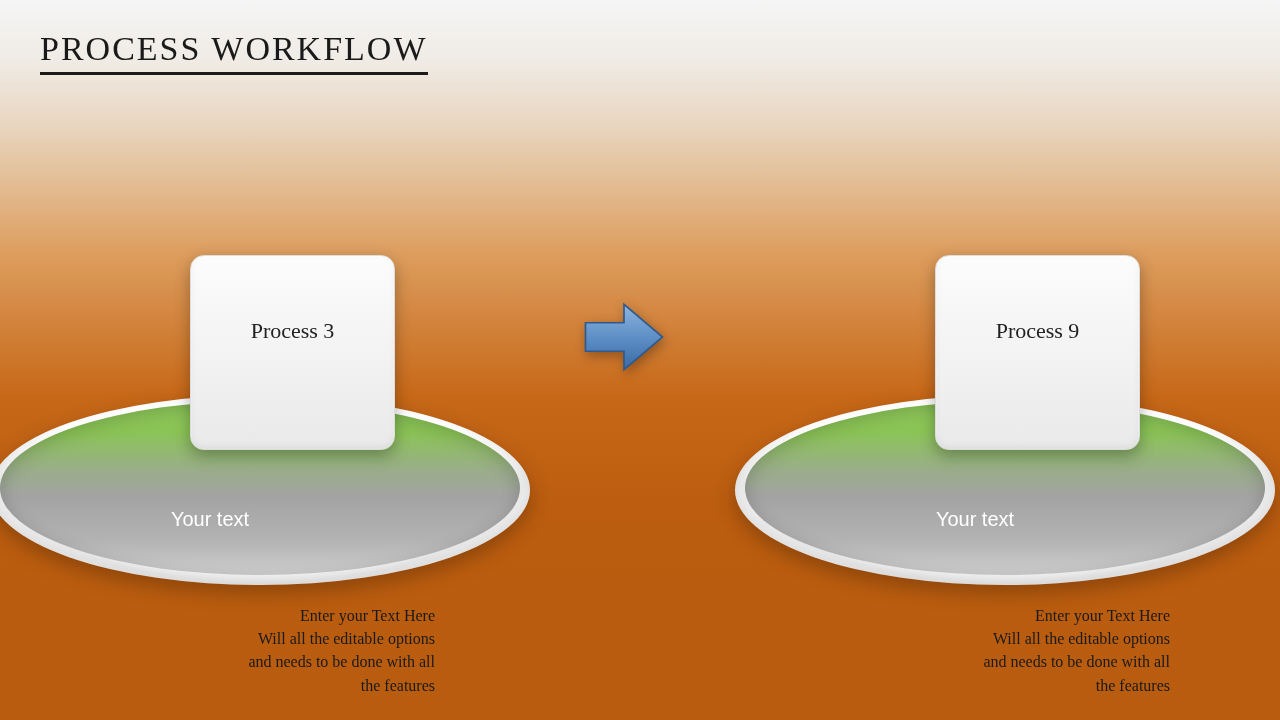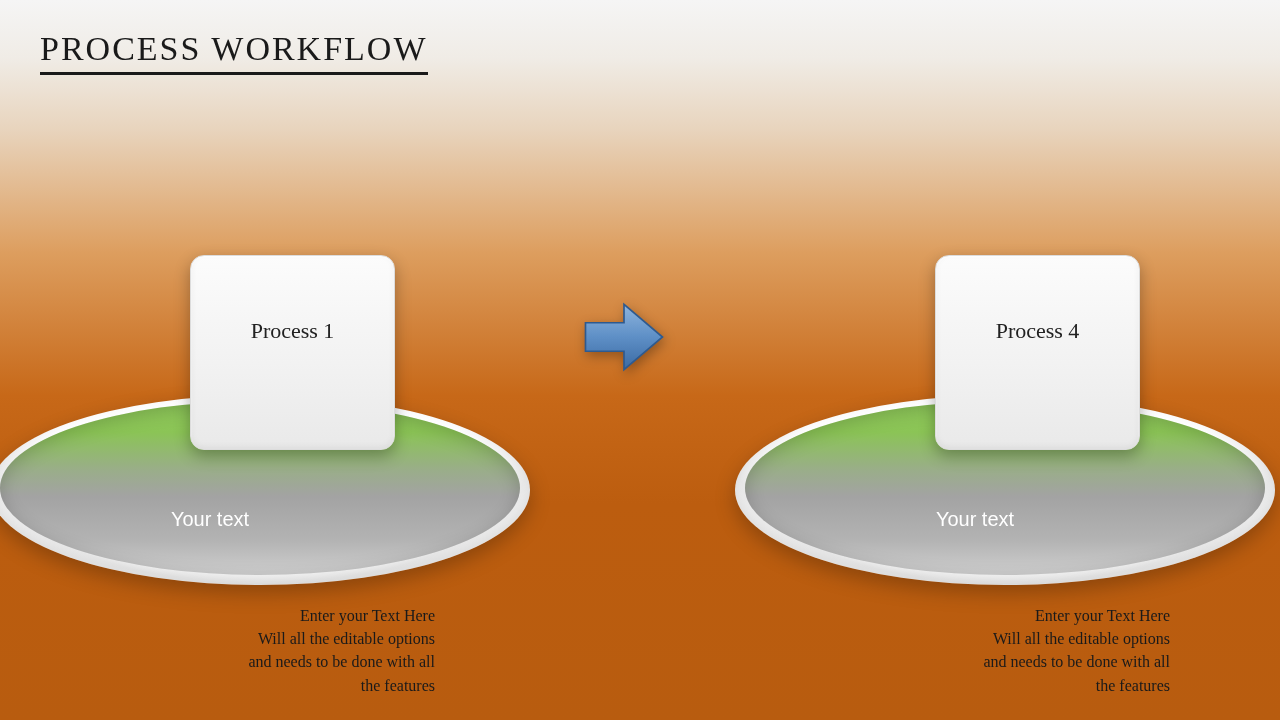--- a/index.html
+++ b/index.html
@@ -130,32 +130,32 @@
 <body>
 
 <div class="title">PROCESS WORKFLOW</div>
 
 <div class="stage left">
   <div class="disc-wrap">
     <div class="disc-rim"></div>
     <div class="disc-inner"></div>
   </div>
   <div class="card">
-    <span class="card-label">Process 1</span>
+    <span class="card-label">Process 3</span>
   </div>
   <div class="disc-text left-offset">Your text</div>
 </div>
 
 <div class="stage right">
   <div class="disc-wrap">
     <div class="disc-rim"></div>
     <div class="disc-inner"></div>
   </div>
   <div class="card">
-    <span class="card-label">Process 4</span>
+    <span class="card-label">Process 9</span>
   </div>
   <div class="disc-text right-offset">Your text</div>
 </div>
 
 <svg class="arrow" viewBox="0 0 100 86">
   <defs>
     <linearGradient id="arrGrad" x1="0" y1="0" x2="0" y2="1">
       <stop offset="0%" stop-color="#8fb5de"></stop>
       <stop offset="50%" stop-color="#5e8fc6"></stop>
       <stop offset="100%" stop-color="#3a6aa3"></stop>

